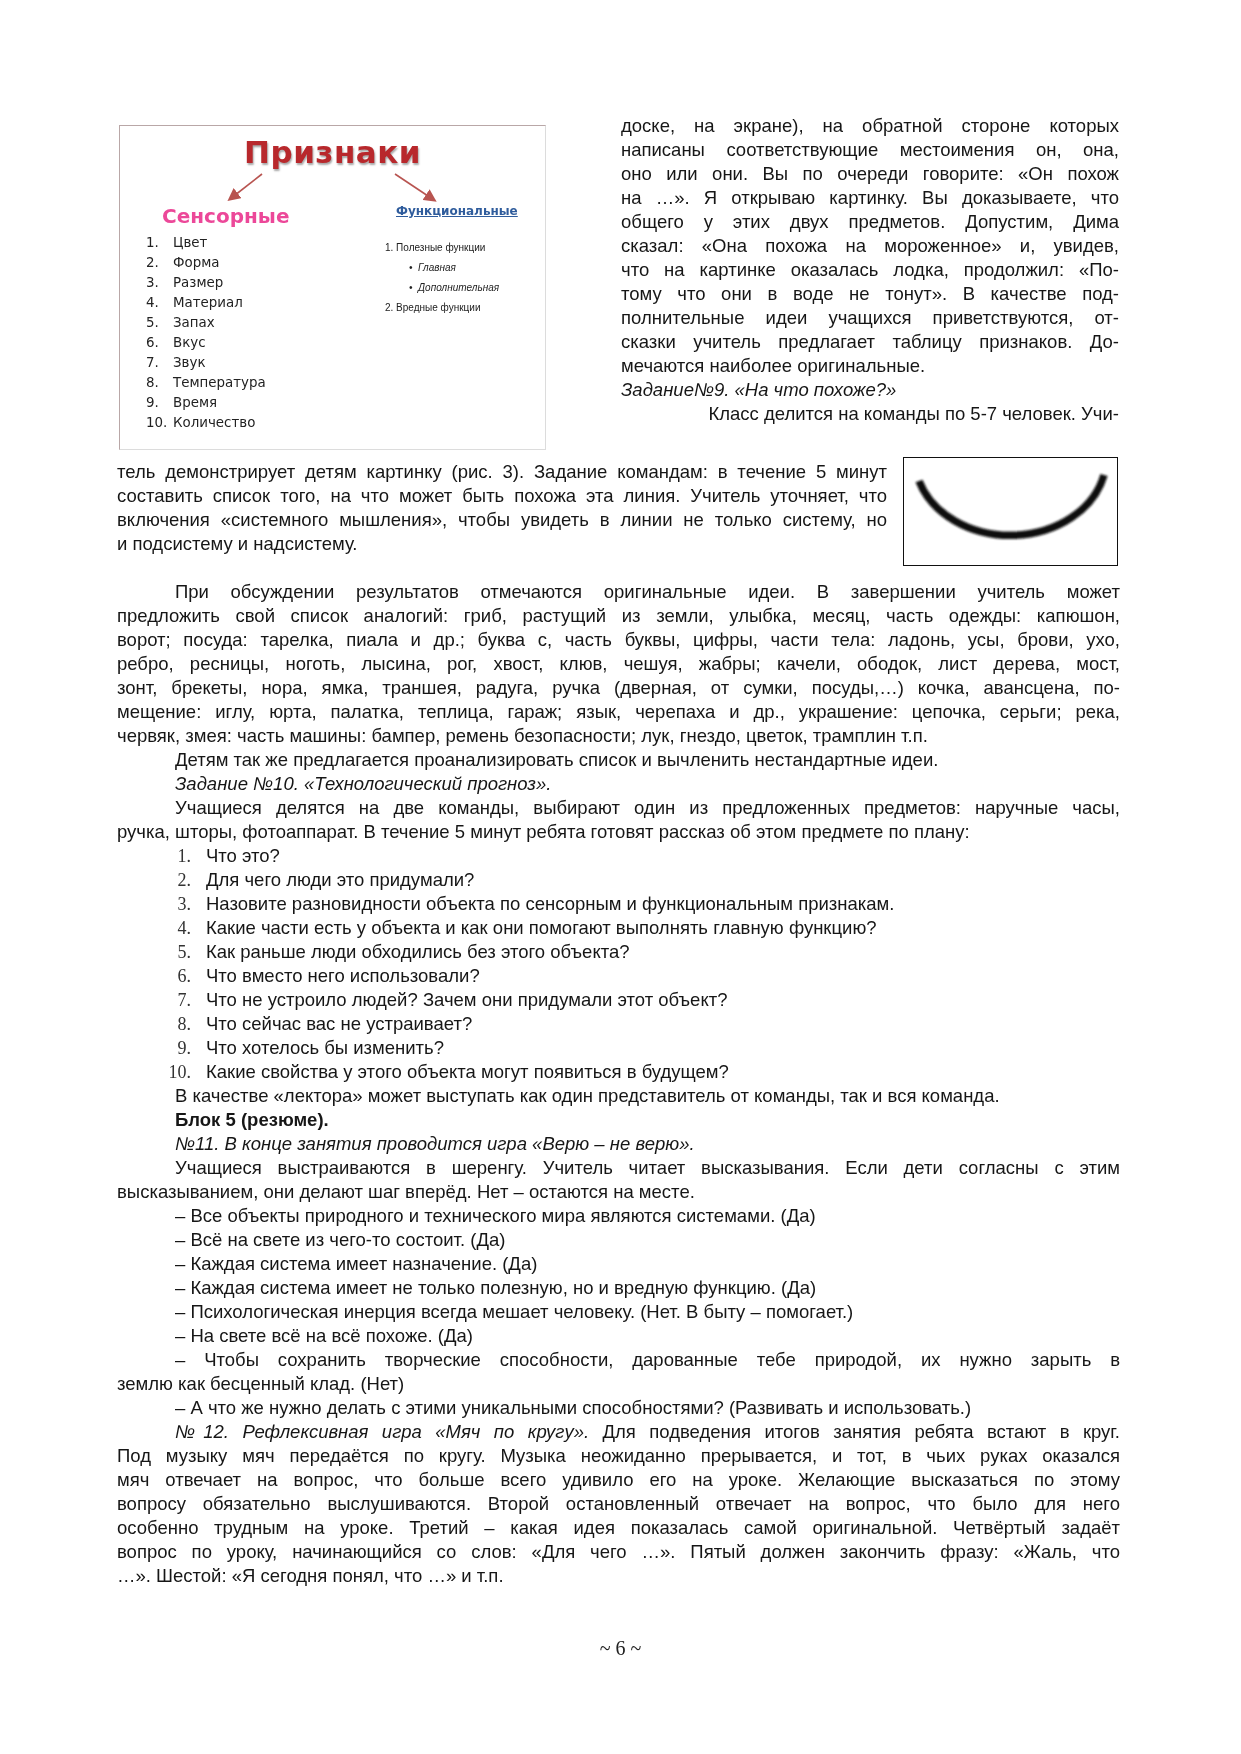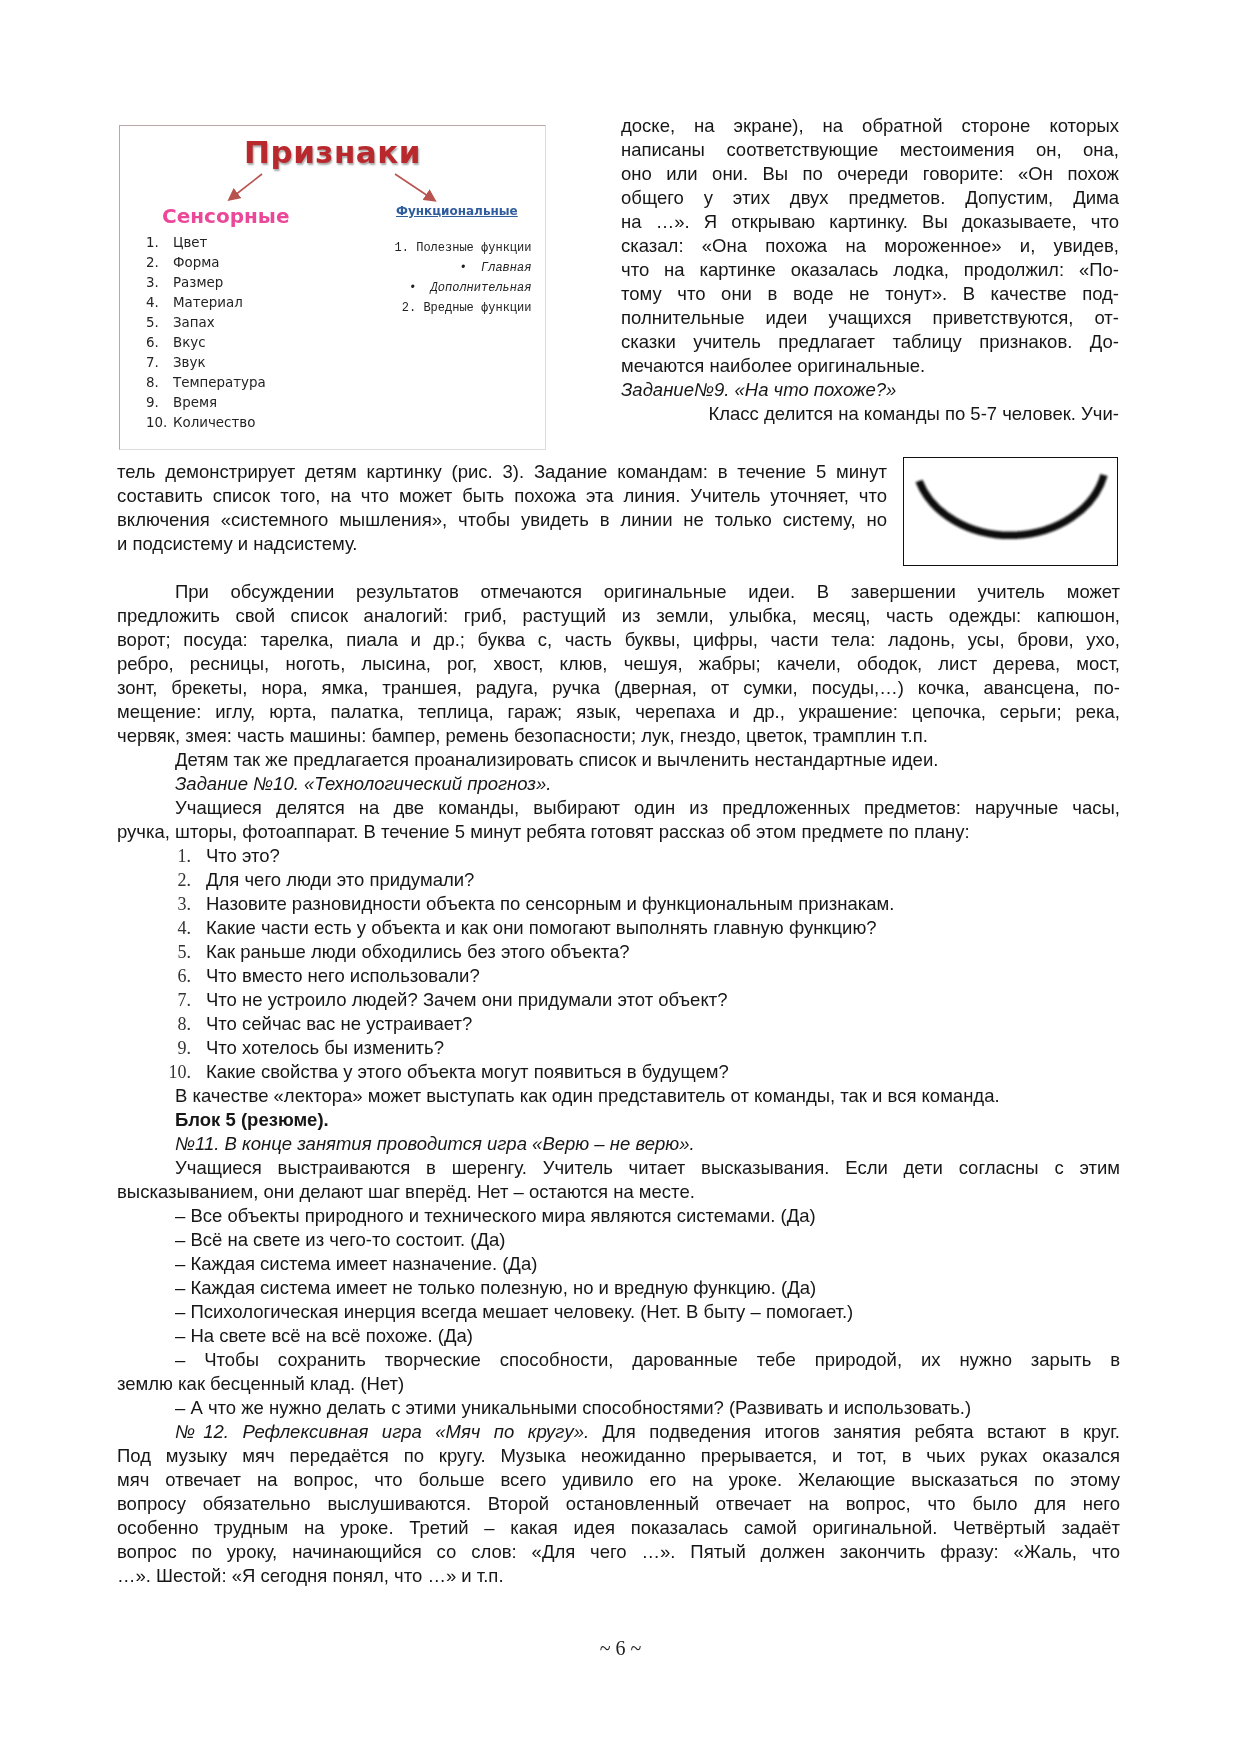--- a/index.html
+++ b/index.html
@@ -14,22 +14,22 @@
     .fig1 .title { position: absolute; left: 0; right: 0; top: 8px; text-align: center;
                    font-family: "DejaVu Sans", sans-serif; font-weight: bold; font-size: 31px;
                    color: #b8282c; text-shadow: 1px 2px 2px rgba(0,0,0,0.35); letter-spacing: 0.5px; }
     .fig1 .h-left { position: absolute; left: 42px; top: 78px; font-family: "DejaVu Sans", sans-serif;
                     font-weight: bold; font-size: 20px; color: #ec4899; }
     .fig1 .h-right { position: absolute; left: 276px; top: 78px; font-family: "DejaVu Sans", sans-serif;
                      font-weight: bold; font-size: 12px; color: #2f5c9c; white-space: nowrap; text-decoration: underline; }
     .fig1 ol { margin: 0; padding: 0; list-style: none; position: absolute; left: 26px; top: 107px; }
     .fig1 ol li { font-family: "DejaVu Sans", sans-serif; font-size: 13.4px; line-height: 20px; color: #222; white-space: nowrap; }
     .fig1 ol li .n { display: inline-block; width: 27px; }
-    .fig1 .right-list { position: absolute; left: 265px; top: 112px; font-family: Liberation Mono, monospace;
-                        font-size: 12px; line-height: 20px; color: #222; white-space: nowrap; text-align: right; }
+    .fig1 .right-list { position: absolute; left: 265px; top: 112px; font-family: Liberation Sans, sans-serif;
+                        font-size: 10px; line-height: 20px; color: #222; white-space: nowrap; }
     .fig1 .right-list .sub { padding-left: 24px; font-style: italic; }
     .fig1 svg.arrows { position: absolute; left: 0; top: 0; }
 
     
     .col-right { position: absolute; left: 621px; top: 114px; width: 498px; }
 
     
     .fig2 { position: absolute; left: 903px; top: 457px; width: 213px; height: 107px; border: 1.5px solid #111; background: #fff; }
 
     .full { position: absolute; left: 117px; width: 1003px; }
@@ -76,22 +76,22 @@
     <div class="sub"><span>•</span>&nbsp; <span>Дополнительная</span></div>
     <div>2. Вредные функции</div>
   </div>
 </div>
 
 <div class="col-right txt">
   <div id="intro-lines">
       <div class="just">доске, на экране), на обратной стороне которых</div>
       <div class="just">написаны соответствующие местоимения он, она,</div>
       <div class="just">оно или они. Вы по очереди говорите: «Он похож</div>
+      <div class="just">на …». Я открываю картинку. Вы доказываете, что</div>
       <div class="just">общего у этих двух предметов. Допустим, Дима</div>
-      <div class="just">на …». Я открываю картинку. Вы доказываете, что</div>
       <div class="just">сказал: «Она похожа на мороженное» и, увидев,</div>
       <div class="just">что на картинке оказалась лодка, продолжил: «По-</div>
       <div class="just">тому что они в воде не тонут». В качестве под-</div>
       <div class="just">полнительные идеи учащихся приветствуются, от-</div>
       <div class="just">сказки учитель предлагает таблицу признаков. До-</div>
       <div>мечаются наиболее оригинальные.</div>
     </div>
   <div class="it">Задание№9. «На что похоже?»</div>
   <div style="text-align:right">Класс делится на команды по 5-7 человек. Учи-</div>
 </div>

